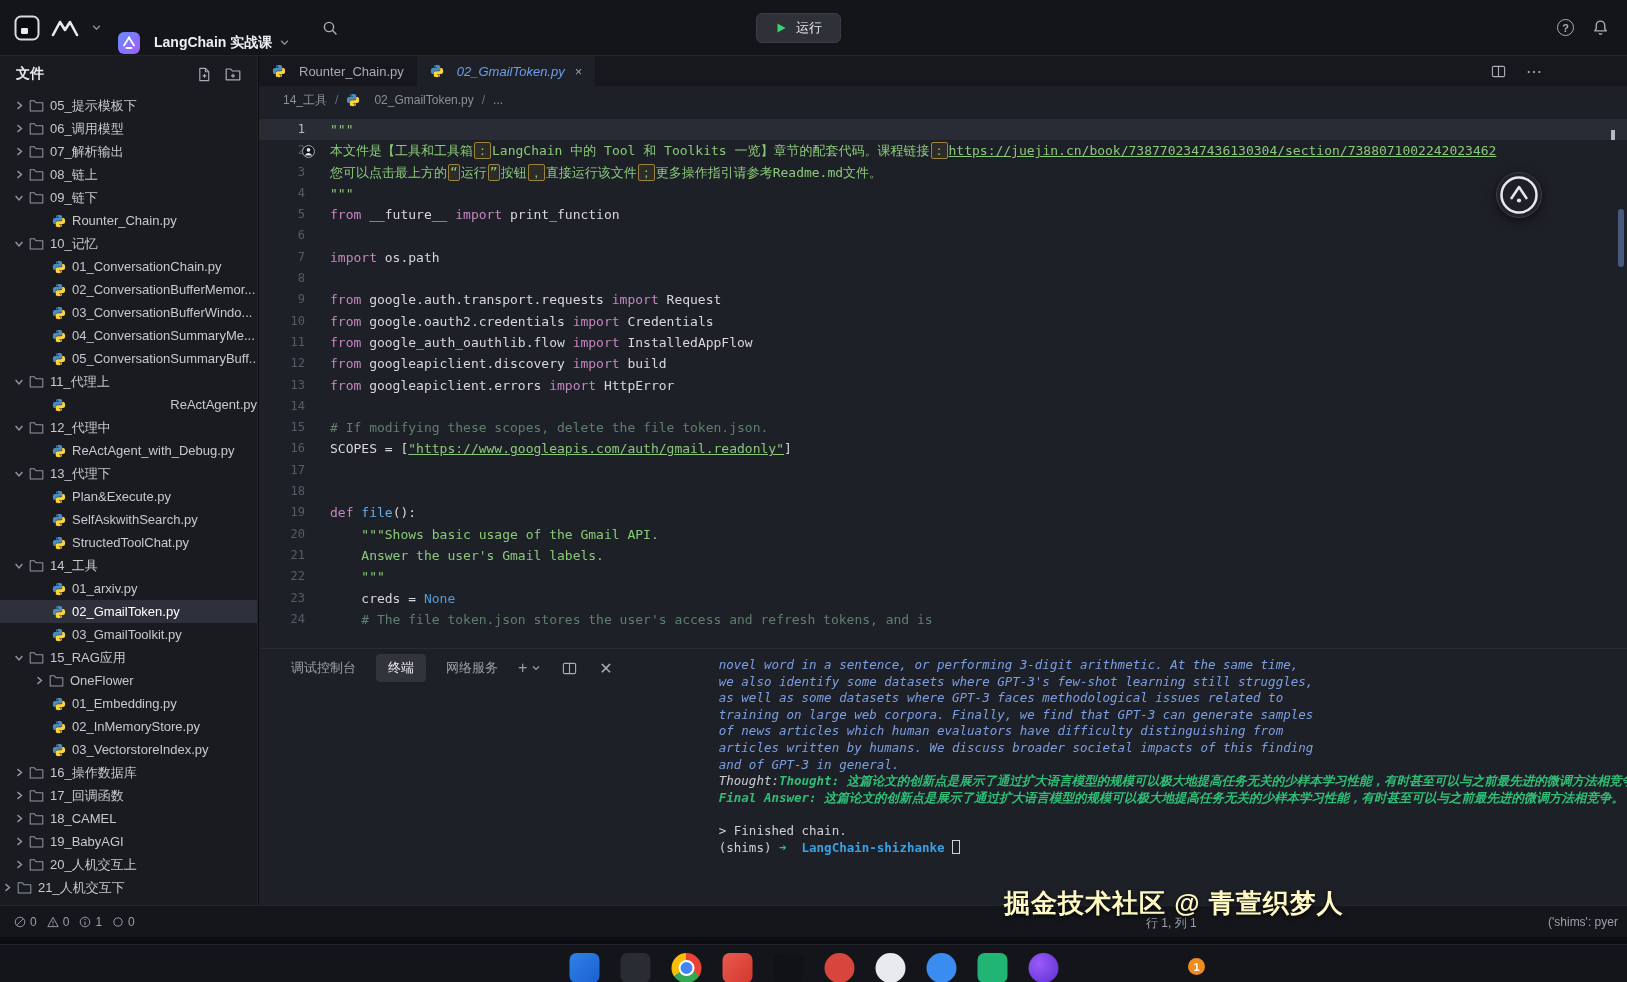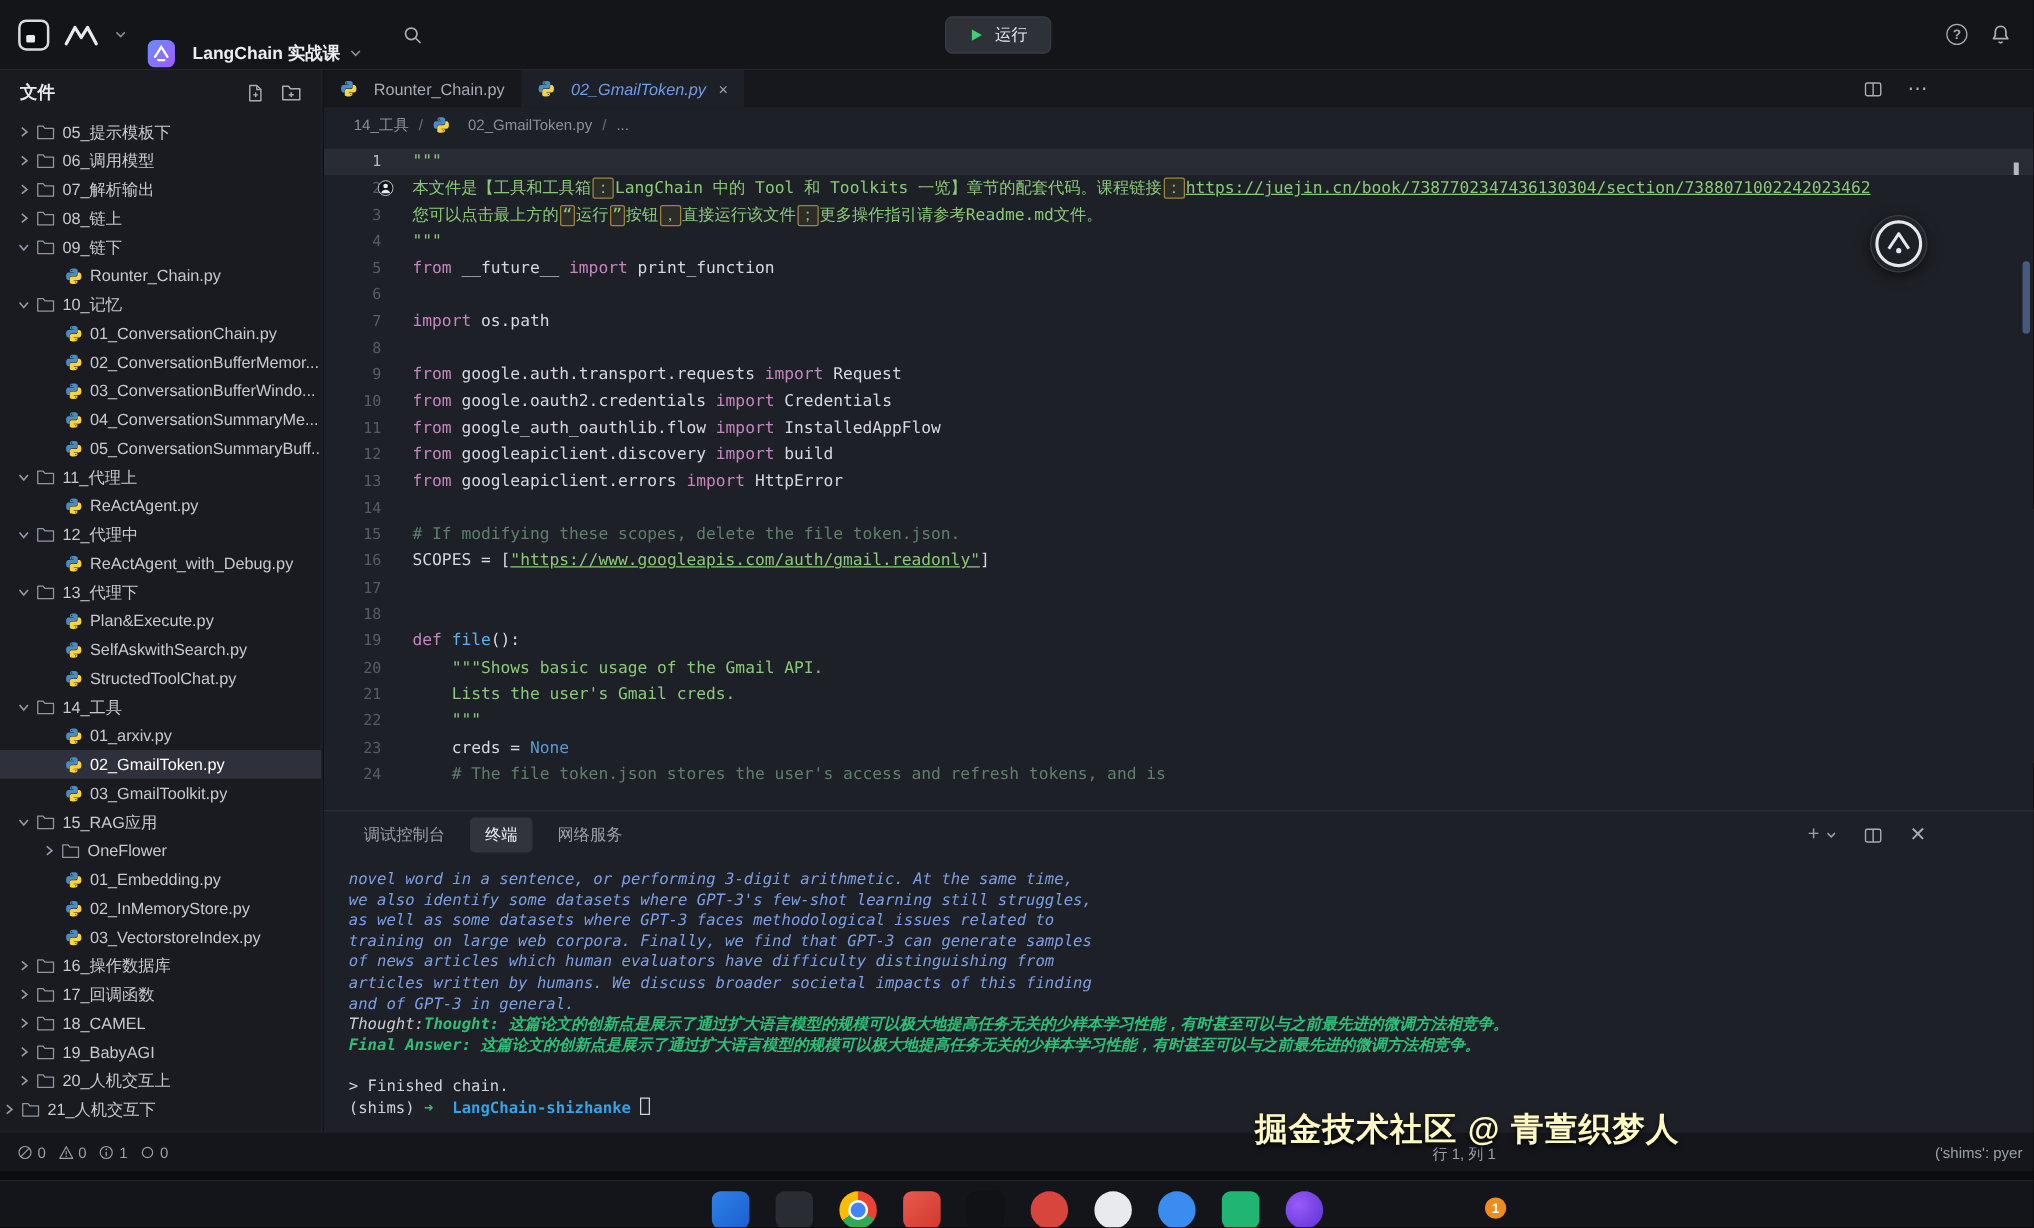--- a/index.html
+++ b/index.html
@@ -55,21 +55,21 @@
   .tk-str { color:#89ca78; }
   .tk-url { color:#89ca78; text-decoration:underline; }
   .tk-cmt { color:#5f7f6d; }
   .tk-fn { color:#61afef; }
   .tk-const { color:#569cd6; }
   .tk-uhl { color:#89ca78; border:1px solid #9b8440; background:rgba(155,132,64,.13); border-radius:2px; padding:0 1px; margin:0 1px; }
   .user-cursor { position:absolute; left:-3px; top:3px; }
   .ruler-mark { position:absolute; right:12px; top:16px; width:4px; height:10px; background:#cdd2da; opacity:.85; }
   .vthumb { position:absolute; right:3px; top:95px; width:6px; height:58px; background:#47597c; border-radius:3px; cursor:pointer; }
   
-  .panel { height:257px; flex:none; border-top:1px solid #2a2c34; background:#1e2027; display:flex; flex-direction:column; }
+  .panel { height:257px; flex:none; border-top:1px solid #2a2c34; background:#1e2027; display:flex; flex-direction:row; }
   .panel-header { height:38px; display:flex; align-items:center; padding-left:20px; gap:8px; flex:none; }
   .ptab { font-size:13px; color:#9aa0a8; padding:5px 12px; border-radius:4px; cursor:pointer; }
   .ptab.active { background:#32343c; color:#eceef2; }
   .panel-actions { margin-left:auto; display:flex; align-items:center; gap:22px; padding-right:86px; color:#9aa0a8; }
   .plus-group { display:flex; align-items:center; gap:5px; font-size:16px; }
   .term { flex:1; padding:8px 0 0 20px; font-family:"DejaVu Sans Mono","Liberation Mono",monospace; font-size:12.5px; line-height:16.6px; overflow:hidden; }
   .tl { white-space:pre; min-height:16.6px; }
   .tl-blue { color:#7b9fe4; font-style:italic; }
   .tl-green { color:#2fbe76; font-style:italic; font-weight:600; }
   .tl-label { color:#c8ccd2; font-style:italic; }
@@ -328,21 +328,21 @@
               <path d="M2.2 1 L5.8 4 L2.2 7" fill="none" stroke="#9099a5" stroke-width="1.2"></path>
             </svg>
           </span>
           <span class="ficon">
             <svg width="15" height="13" viewBox="0 0 16 14">
               <path d="M1.2 2h4.6l1.6 2h7.4v8.8H1.2z" fill="none" stroke="#8f97a3" stroke-width="1.1" stroke-linejoin="round"></path>
             </svg>
           </span>
           <span>11_代理上</span>
         </div>
-        <div class="trow" style="padding-left: 52px;">
+        <div class="trow" style="padding-left: 52px; justify-content: space-between;">
           <span class="ficon">
             <svg width="14" height="14" viewBox="0 0 32 32">
               <path fill="#4b8bbe" d="M15.9 2c-7 0-6.6 3-6.6 3v3.2h6.7v1H6.7S2 8.7 2 15.9c0 7.2 4.1 7 4.1 7h2.5v-3.4s-.1-4.1 4-4.1h6.8s3.9.1 3.9-3.8V5.8S23.9 2 15.9 2zM12.2 4.1a1.2 1.2 0 1 1 0 2.4 1.2 1.2 0 0 1 0-2.4z"></path>
               <path fill="#ffd43b" d="M16.1 30c7 0 6.6-3 6.6-3v-3.2H16v-1h9.3s4.7.5 4.7-6.7c0-7.2-4.1-7-4.1-7h-2.5v3.4s.1 4.1-4 4.1h-6.8s-3.9-.1-3.9 3.8v6.4S8.1 30 16.1 30zm3.7-2.1a1.2 1.2 0 1 1 0-2.4 1.2 1.2 0 0 1 0 2.4z"></path>
             </svg>
           </span>
           <span>ReActAgent.py</span>
         </div>
         <div class="trow" style="padding-left: 14px;">
           <span class="chev open">
@@ -647,21 +647,21 @@
           <div class="cl"><span class="ln">11</span><span class="lc"><span class="tk-kw">from</span><span class="tk-plain"> google_auth_oauthlib.flow </span><span class="tk-kw">import</span><span class="tk-plain"> InstalledAppFlow</span></span></div>
           <div class="cl"><span class="ln">12</span><span class="lc"><span class="tk-kw">from</span><span class="tk-plain"> googleapiclient.discovery </span><span class="tk-kw">import</span><span class="tk-plain"> build</span></span></div>
           <div class="cl"><span class="ln">13</span><span class="lc"><span class="tk-kw">from</span><span class="tk-plain"> googleapiclient.errors </span><span class="tk-kw">import</span><span class="tk-plain"> HttpError</span></span></div>
           <div class="cl"><span class="ln">14</span><span class="lc"></span></div>
           <div class="cl"><span class="ln">15</span><span class="lc"><span class="tk-cmt"># If modifying these scopes, delete the file token.json.</span></span></div>
           <div class="cl"><span class="ln">16</span><span class="lc"><span class="tk-plain">SCOPES = [</span><span class="tk-url">"https://www.googleapis.com/auth/gmail.readonly"</span><span class="tk-plain">]</span></span></div>
           <div class="cl"><span class="ln">17</span><span class="lc"></span></div>
           <div class="cl"><span class="ln">18</span><span class="lc"></span></div>
           <div class="cl"><span class="ln">19</span><span class="lc"><span class="tk-kw">def</span><span class="tk-plain"> </span><span class="tk-fn">file</span><span class="tk-plain">():</span></span></div>
           <div class="cl"><span class="ln">20</span><span class="lc"><span class="tk-plain">    </span><span class="tk-str">"""Shows basic usage of the Gmail API.</span></span></div>
-          <div class="cl"><span class="ln">21</span><span class="lc"><span class="tk-str">    Lists the user's Gmail creds.</span></span></div>
+          <div class="cl"><span class="ln">21</span><span class="lc"><span class="tk-str">    Answer the user's Gmail labels.</span></span></div>
           <div class="cl"><span class="ln">22</span><span class="lc"><span class="tk-str">    """</span></span></div>
           <div class="cl"><span class="ln">23</span><span class="lc"><span class="tk-plain">    creds = </span><span class="tk-const">None</span></span></div>
           <div class="cl"><span class="ln">24</span><span class="lc"><span class="tk-plain">    </span><span class="tk-cmt"># The file token.json stores the user's access and refresh tokens, and is</span></span></div>
         </div>
       <div class="ruler-mark"></div>
       <div class="vthumb"></div>
     </div>
 
     <div class="panel">
       <div class="panel-header">

